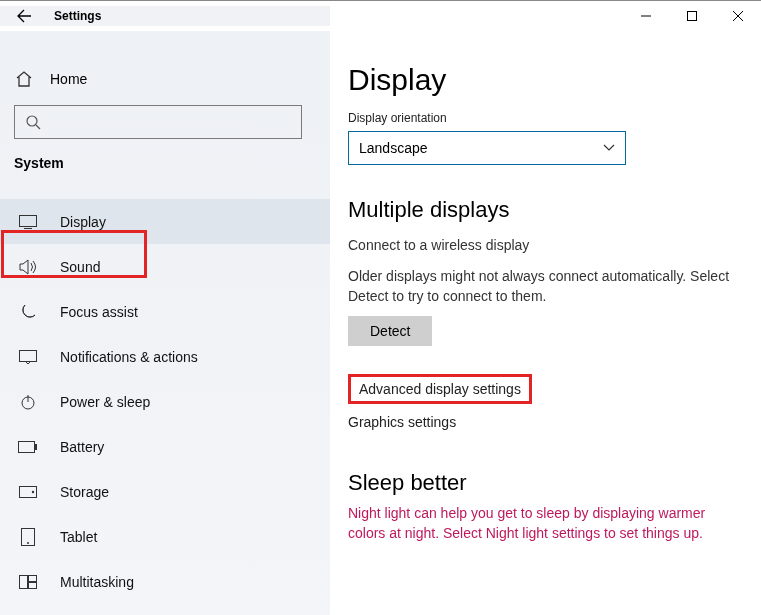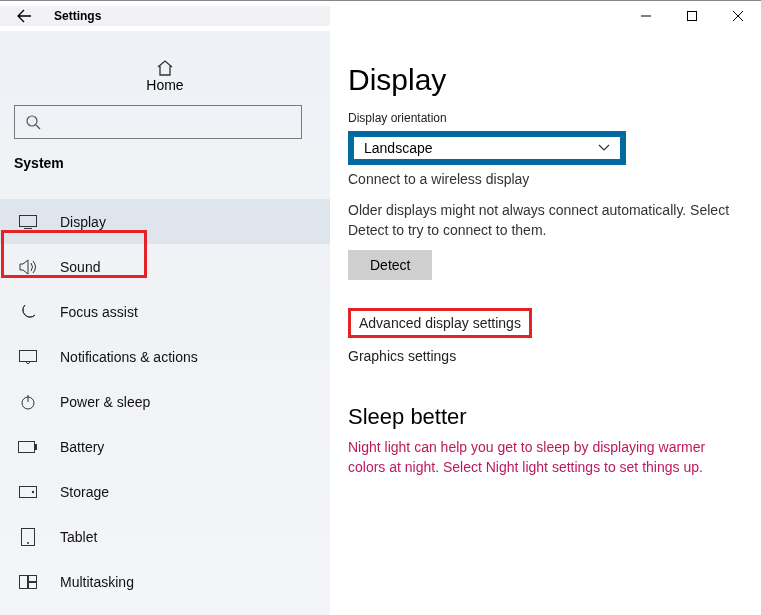--- a/index.html
+++ b/index.html
@@ -40,21 +40,21 @@
   .win-ctrl { width: 46px; height: 30px; display:flex; align-items:center; justify-content:center; }
   .main { flex:1; display:flex; overflow:hidden;}
   .sidebar {
     width: 330px;
     background: linear-gradient(to bottom, #eef1f5, #f3f5f8);
     padding: 6px 0 0 0;
     position: relative;
   }
   .back-icon { display:inline-flex; width:20px; height:20px; align-items:center; justify-content:center;}
   .home-row {
-    display:flex; align-items:center; height:40px; padding:0 14px; flex-direction:column;
+    display:flex; align-items:center; height:40px; padding:0 14px; gap:16px;
   }
   .icon-cell { width:20px; display:flex; align-items:center; justify-content:center; color:#333;}
   .search-wrap { padding: 6px 14px 12px 14px; }
   .search-box {
     width: 288px; height: 34px; border:1px solid #7a7a7a; background:transparent;
     display:flex; align-items:center; padding:0 10px;
   }
   .search-input {
     flex:1; border:none; outline:none; background:transparent; font-size:14px; color:#666; font-style: normal;
   }
@@ -65,21 +65,21 @@
     display:flex; align-items:center; height:45px; padding:0 14px 0 18px; gap:22px;
     color:#111;
   }
   .nav-item.selected { background:#dfe5ec; }
   .highlight-red { position:absolute; border:3px solid #e32424; pointer-events:none; }
 
   .content { flex:1; background:#fff; padding: 14px 24px 0 18px; overflow:hidden;}
   h1.page-title { font-weight:400; font-size:30px; margin: 18px 0 14px 0; }
   .field-label { font-size:12px; color:#222; margin-bottom:6px; }
   .dropdown {
-    width: 278px; height:34px; border:6px solid #0369a1; display:flex; align-items:center;
+    width: 278px; height:34px; border:1px solid #0369a1; display:flex; align-items:center;
     padding: 0 10px; justify-content:space-between; font-size:14px;
   }
   h2.section-title { font-weight:400; font-size:22px; margin: 32px 0 14px 0; }
   .link-line { color:#0067b8; margin: 6px 0 14px 0; font-size:14px; }
   .link-line.plain { color:#333; }
   .help-text { color:#333; font-size:14px; line-height:1.4; margin: 6px 0 10px 0;}
   .detect-btn {
     display:inline-block; background:#cfcfcf; border:none; padding: 7px 22px; font-size:14px;
   }
   .settings-link { color:#222; font-size:14px; margin: 10px 0;}
@@ -245,20 +245,21 @@
       <div class="field-label">Display orientation</div>
       <div class="dropdown">
         <span>Landscape</span>
         <span>
           <svg width="12" height="8" viewBox="0 0 12 8">
               <path d="M1 1 L6 6 L11 1" stroke="#333" fill="none" stroke-width="1.2"></path>
             </svg>
         </span>
       </div>
 
+      <h2 class="section-title">Multiple displays</h2>
 
       <div class="link-line plain">Connect to a wireless display</div>
 
       <div class="help-text">Older displays might not always connect automatically. Select Detect to try to connect to them.</div>
 
       <button class="detect-btn">Detect</button>
 
       <div style="margin-top:28px;">
         <span class="highlight-red-2" style="margin-top:0;">
           <span class="settings-link">Advanced display settings</span>

